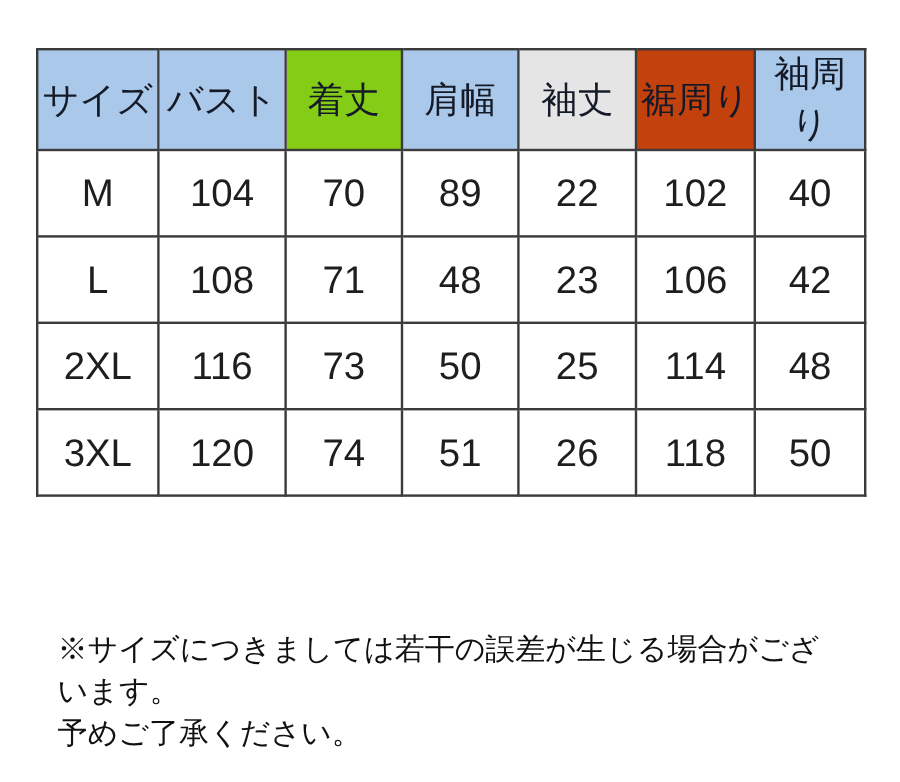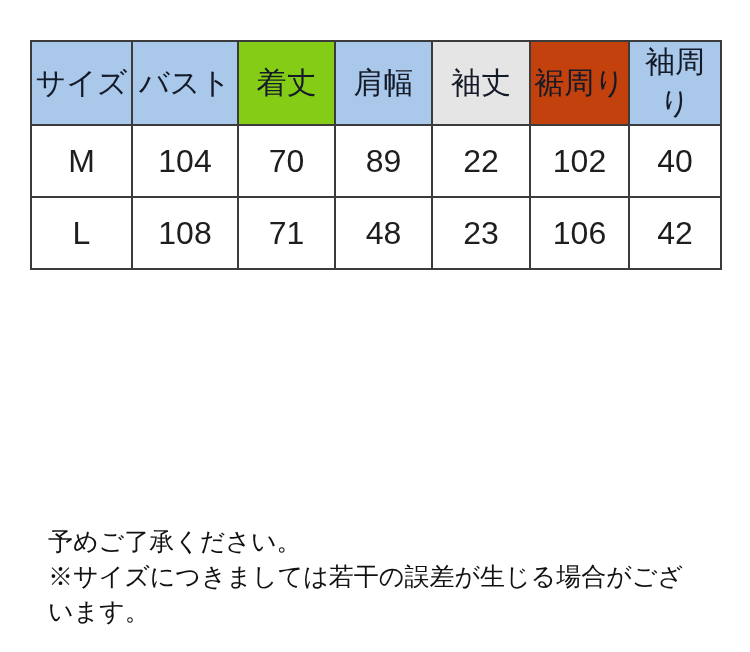--- a/index.html
+++ b/index.html
@@ -99,19 +99,37 @@
       </tr>
       <tr>
         <td>L</td>
         <td>108</td>
         <td>71</td>
         <td>48</td>
         <td>23</td>
         <td>106</td>
         <td>42</td>
       </tr>
+      <tr>
+        <td>2XL</td>
+        <td>116</td>
+        <td>73</td>
+        <td>50</td>
+        <td>25</td>
+        <td>114</td>
+        <td>48</td>
+      </tr>
+      <tr>
+        <td>3XL</td>
+        <td>120</td>
+        <td>74</td>
+        <td>51</td>
+        <td>26</td>
+        <td>118</td>
+        <td>50</td>
+      </tr>
     </tbody>
 </table>
 
 <div class="footnote">
+  <p>※サイズにつきましては若干の誤差が生じる場合がございます。</p>
   <p>予めご了承ください。</p>
-  <p>※サイズにつきましては若干の誤差が生じる場合がございます。</p>
 </div>
 
 </body></html>

